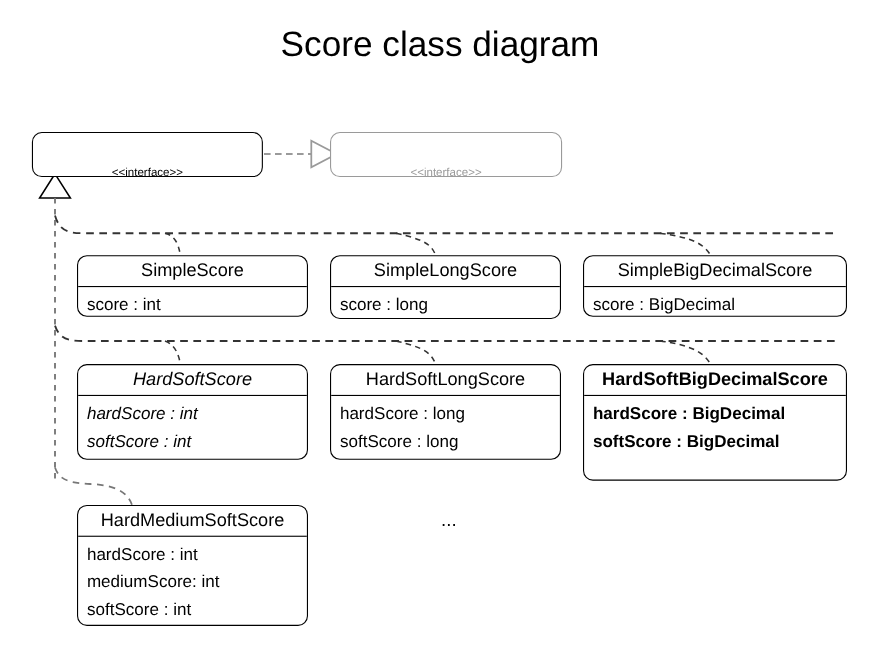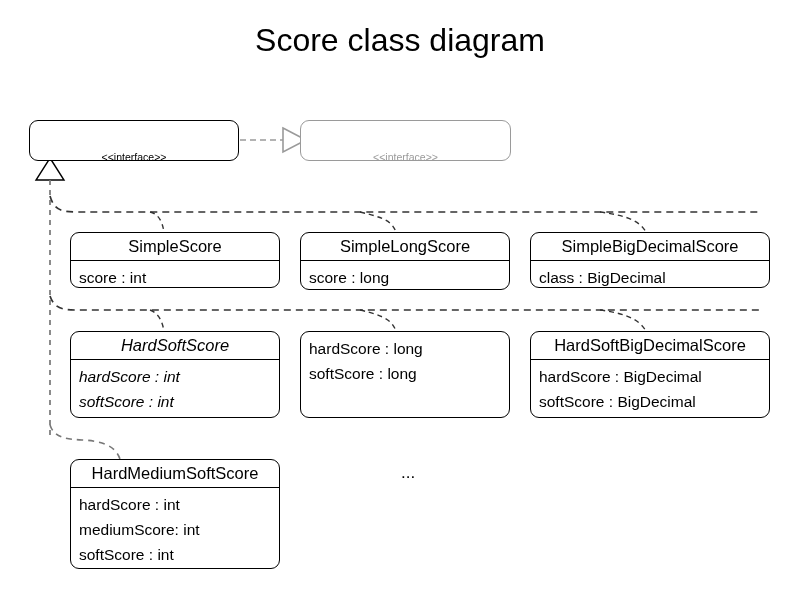--- a/index.html
+++ b/index.html
@@ -175,40 +175,41 @@
   <div class="node" style="left:300px; top:232px; width:210px; height:58px;">
     <div class="class-title">SimpleLongScore</div>
     <div class="class-attrs">
       <div class="attr">score : long</div>
     </div>
   </div>
 
   <div class="node" style="left:530px; top:232px; width:240px; height:56px;">
     <div class="class-title">SimpleBigDecimalScore</div>
     <div class="class-attrs">
-      <div class="attr">class : BigDecimal</div>
+      <div class="attr">score : BigDecimal</div>
     </div>
   </div>
 
   <div class="node" style="left:70px; top:331px; width:210px; height:87px;font-style:italic;">
     <div class="class-title">HardSoftScore</div>
     <div class="class-attrs">
       <div class="attr">hardScore : int</div>
       <div class="attr">softScore : int</div>
     </div>
   </div>
 
   <div class="node" style="left:300px; top:331px; width:210px; height:87px;">
+    <div class="class-title">HardSoftLongScore</div>
     <div class="class-attrs">
       <div class="attr">hardScore : long</div>
       <div class="attr">softScore : long</div>
     </div>
   </div>
 
-  <div class="node" style="left:530px; top:331px; width:240px; height:87px;">
+  <div class="node" style="left:530px; top:331px; width:240px; height:106px;font-weight:bold;">
     <div class="class-title">HardSoftBigDecimalScore</div>
     <div class="class-attrs">
       <div class="attr">hardScore : BigDecimal</div>
       <div class="attr">softScore : BigDecimal</div>
     </div>
   </div>
 
   <div class="node" style="left:70px; top:459px; width:210px; height:110px;">
     <div class="class-title">HardMediumSoftScore</div>
     <div class="class-attrs">

